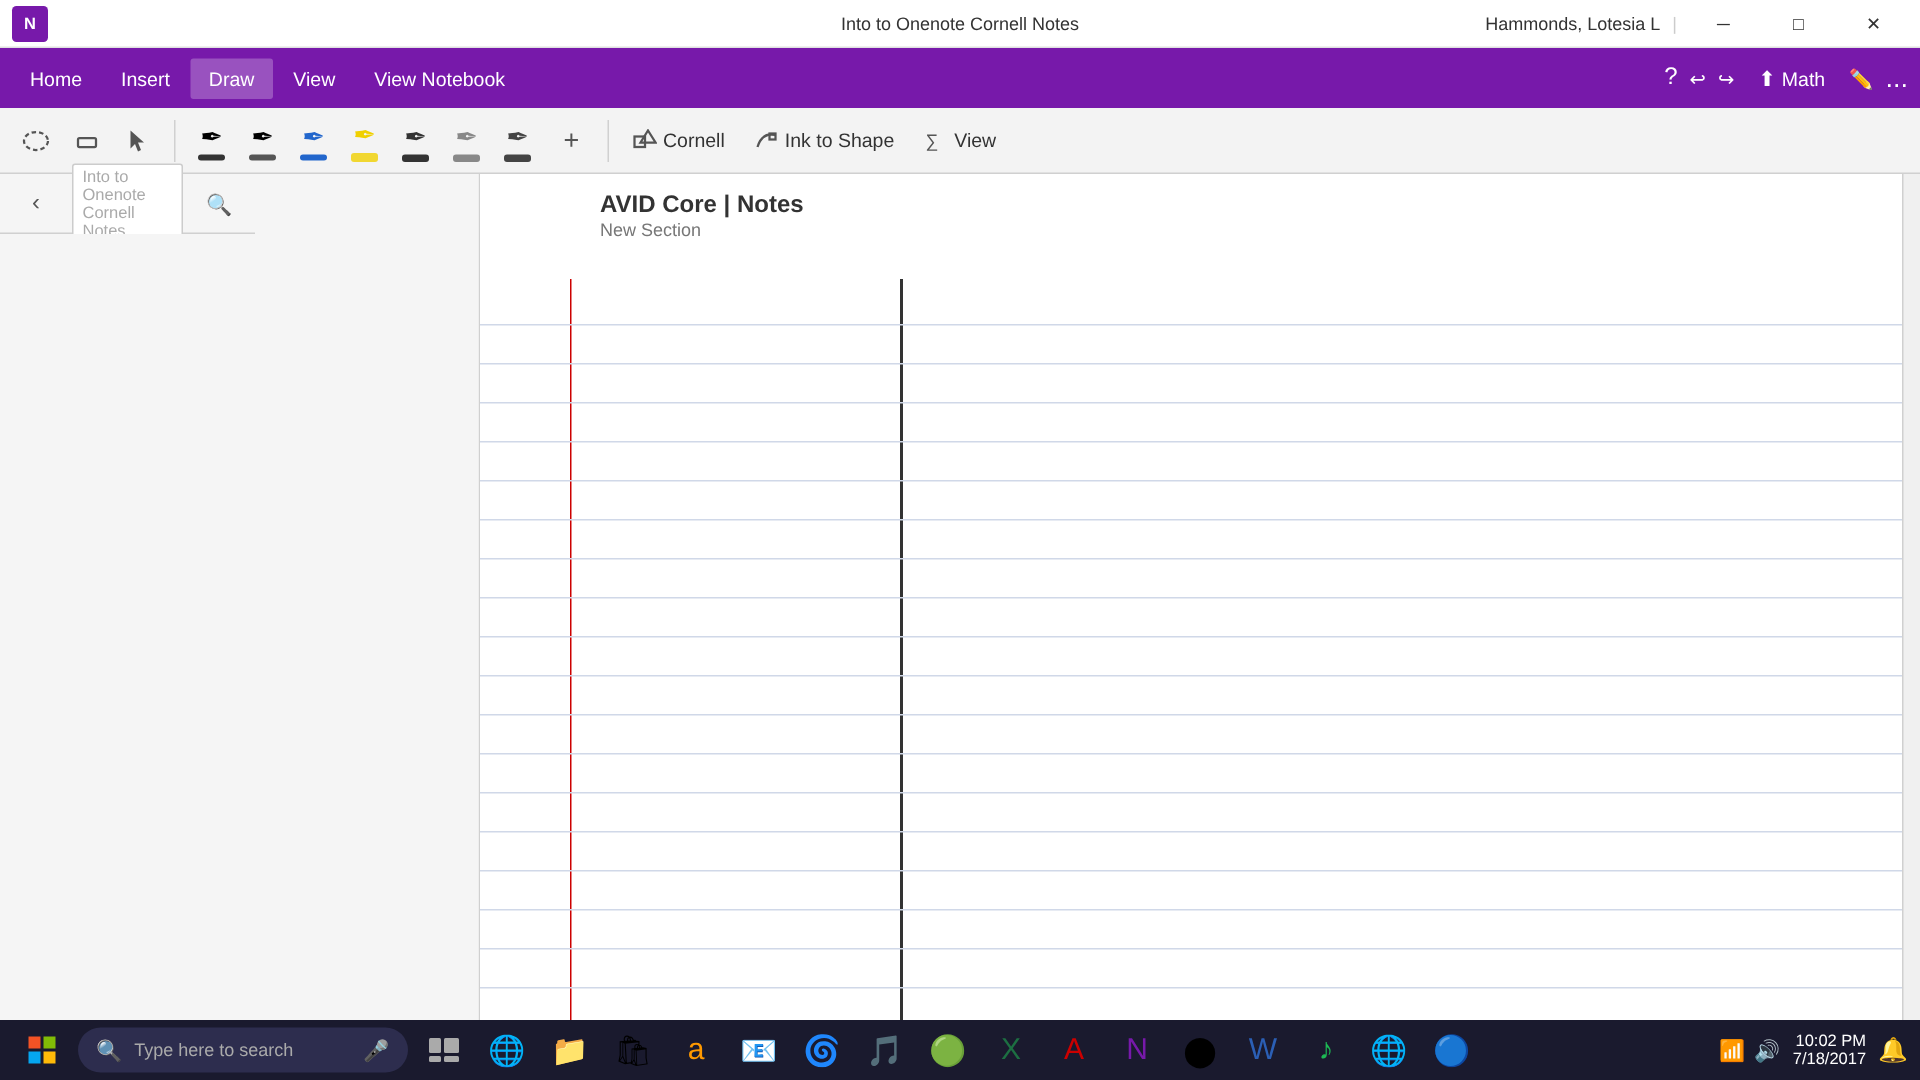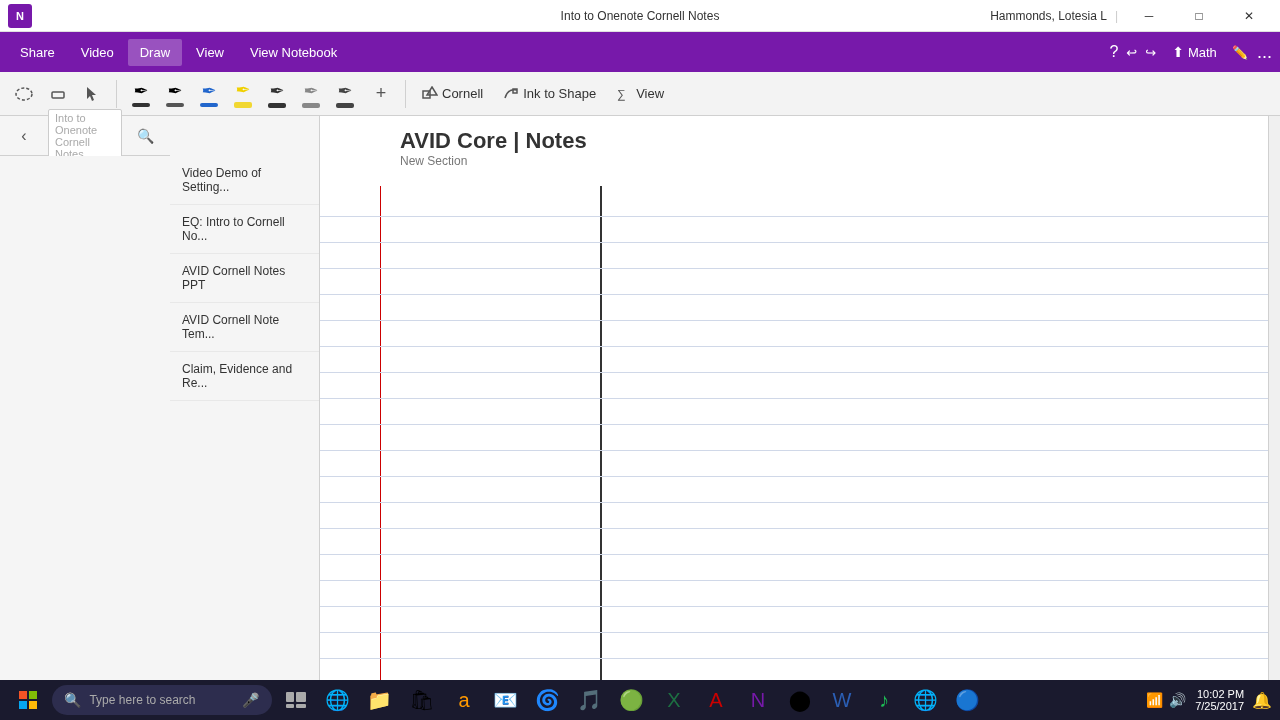--- a/index.html
+++ b/index.html
@@ -288,21 +288,21 @@
       flex-direction: column;
       border-right: 1px solid #d0d0d0;
     }
 
     
     .page-title-area {
       padding: 12px 20px 8px 80px;
       color: #333;
     }
     .page-title-text {
-      font-size: 22px;
+      font-size: 16px;
       font-weight: 600;
       color: #333;
     }
     .page-subtitle {
       font-size: 12px;
       color: #777;
     }
   </style>
 </head>
 <body>
@@ -319,22 +319,22 @@
     <span style="color:#ccc;">|</span>
     <div class="title-bar-controls">
       <div class="title-bar-btn">─</div>
       <div class="title-bar-btn">□</div>
       <div class="title-bar-btn close">✕</div>
     </div>
   </div>
 </div>
 
 <div class="menu-bar">
-  <div class="menu-item">Share</div>
-  <div class="menu-item">Video</div>
+  <div class="menu-item">Home</div>
+  <div class="menu-item">Insert</div>
   <div class="menu-item active">Draw</div>
   <div class="menu-item">View</div>
   <div class="menu-item">View Notebook</div>
   <div class="menu-bar-right">
     <div style="color:white;cursor:pointer;display:flex;align-items:center;gap:4px;">
       <span style="font-size:16px;">?</span>
     </div>
     <div style="color:white;cursor:pointer;">↩</div>
     <div style="color:white;cursor:pointer;">↪</div>
     <div class="share-btn">
@@ -450,27 +450,20 @@
       </div>
       <button class="tool-btn" style="font-size:14px;color:#555;">🔍</button>
     </div>
 
 
     <div style="flex:1;background:#f5f5f5;"></div>
   </div>
 
   <div class="pages-section">
     <div style="height:40px;background:#f5f5f5;"></div>
-    <div class="pages-list">
-      <div class="page-item">Video Demo of Setting...</div>
-      <div class="page-item">EQ: Intro to Cornell No...</div>
-      <div class="page-item">AVID Cornell Notes PPT</div>
-      <div class="page-item">AVID Cornell Note Tem...</div>
-      <div class="page-item">Claim, Evidence and Re...</div>
-    </div>
     <div style="flex:1;background:#f5f5f5;"></div>
   </div>
 
   <div class="content-wrapper">
     <div class="content-area">
 
       <div class="page-title-area">
         <div class="page-title-text">AVID Core | Notes</div>
         <div class="page-subtitle">New Section</div>
       </div>
@@ -566,17 +559,17 @@
     <div class="taskbar-icon" style="font-size:20px;">🔵</div>
   </div>
 
   <div class="taskbar-right">
     <div style="display:flex;gap:6px;align-items:center;">
       <span style="cursor:pointer;font-size:14px;">📶</span>
       <span style="cursor:pointer;font-size:14px;">🔊</span>
     </div>
     <div class="taskbar-clock" style="cursor:pointer;">
       <div>10:02 PM</div>
-      <div>7/25/2017</div>
+      <div>7/18/2017</div>
     </div>
     <span style="cursor:pointer;font-size:16px;">🔔</span>
   </div>
 </div>
 
 </body></html>

